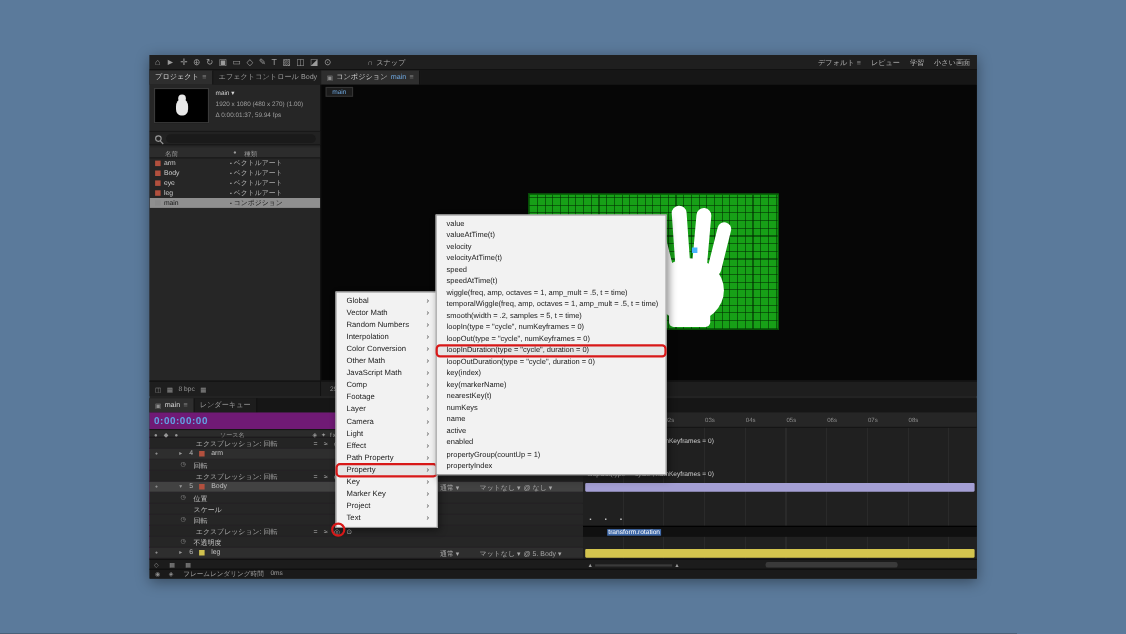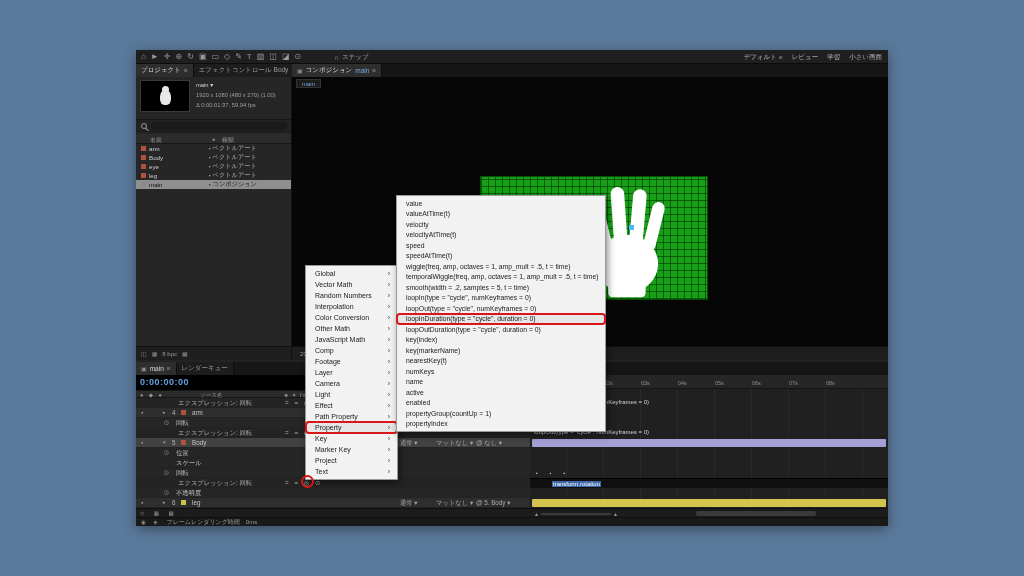--- a/index.html
+++ b/index.html
@@ -51,21 +51,21 @@
 .pfooter{position:absolute;left:0;top:296px;width:156px;height:14px;background:#1e1e1e;border-top:1px solid #101010;border-right:1px solid #101010;display:flex;align-items:center;gap:5px;padding:0 5px;font-size:6px;color:#9a9a9a;}
 .pficon{font-size:6px;color:#8d8d8d;}
 
 .viewport{position:absolute;left:156px;top:27px;width:596px;height:269px;background:#060606;overflow:hidden;}
 .viewer-chip{position:absolute;left:4px;top:2px;height:9px;padding:0 5px;background:#1c1c1c;border:1px solid #333;color:#6fa8e0;font-size:6px;display:flex;align-items:center;}
 .sprite{position:absolute;left:188px;top:99px;width:228px;height:124px;background-color:#17a017;background-image:repeating-linear-gradient(0deg,rgba(0,40,0,.55) 0 1px,transparent 1px 7px),repeating-linear-gradient(90deg,rgba(0,40,0,.55) 0 1px,transparent 1px 7px);border:1px solid #054d05;}
 .hand{position:absolute;right:26px;top:4px;width:104px;height:118px;}
 .bluesq{position:absolute;left:148px;top:48px;width:5px;height:5px;background:#49b6ff;}
 .cfooter{position:absolute;left:156px;top:296px;width:596px;height:14px;background:#1e1e1e;border-top:1px solid #101010;display:flex;align-items:center;gap:4px;padding:0 8px;font-size:6px;color:#9a9a9a;}
 
-.tl-left{position:absolute;left:0;top:325px;width:394px;height:133px;background:#000000;border-right:1px solid #101010;}
+.tl-left{position:absolute;left:0;top:325px;width:394px;height:133px;background:#701a75;border-right:1px solid #101010;}
 .timecode{position:absolute;left:4px;top:2px;font-size:9px;font-weight:bold;letter-spacing:.5px;color:#62a2e4;}
 .tl-header{position:absolute;left:0;top:15px;width:394px;height:8px;background:#2b2b2b;border-top:1px solid #161616;border-bottom:1px solid #161616;font-size:5.5px;color:#969696;}
 .h-av{position:absolute;left:4px;top:1px;letter-spacing:2px;}
 .h-src{position:absolute;left:64px;top:1px;}
 .h-sw{position:absolute;left:148px;top:1px;letter-spacing:1px;}
 .tl-rows{position:absolute;left:0;top:23px;width:394px;}
 .tl-row{position:relative;height:10px;border-bottom:1px solid #222;font-size:6.3px;color:#c2c2c2;}
 .tl-row.layer{background:#2e2e2e;}
 .tl-row.layer.selected{background:#424242;}
 .tl-row.prop{background:#262626;}

